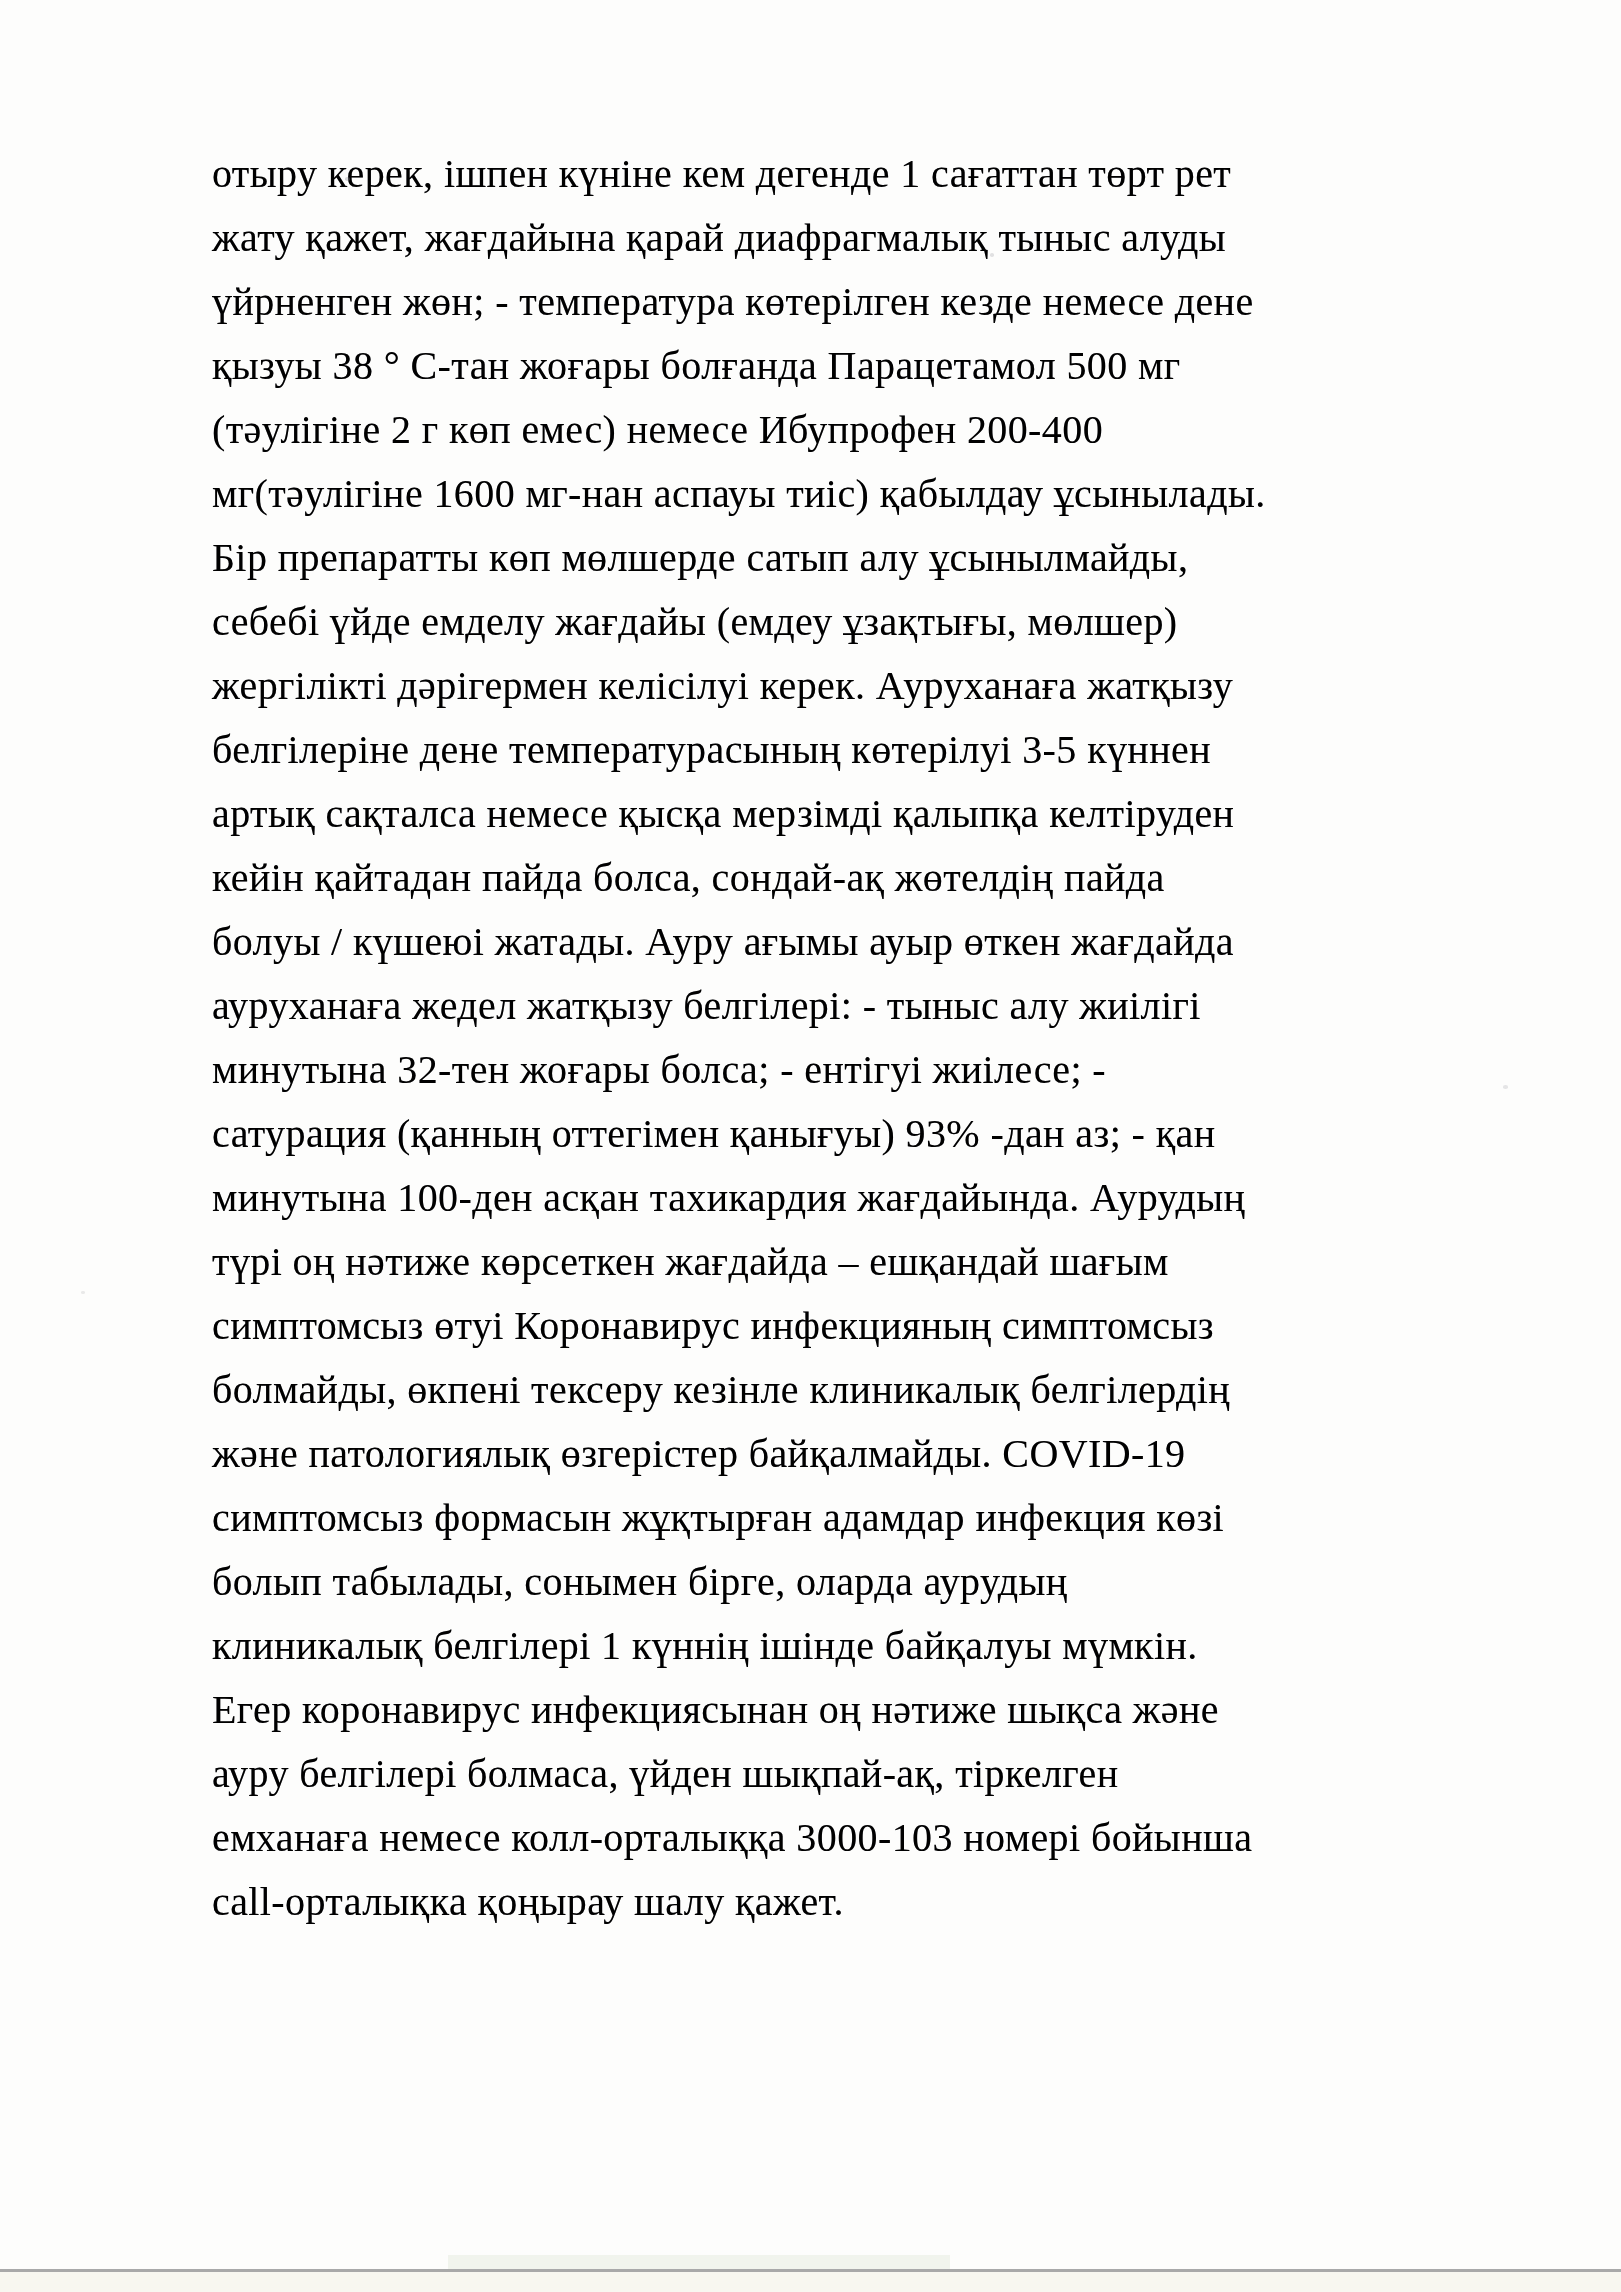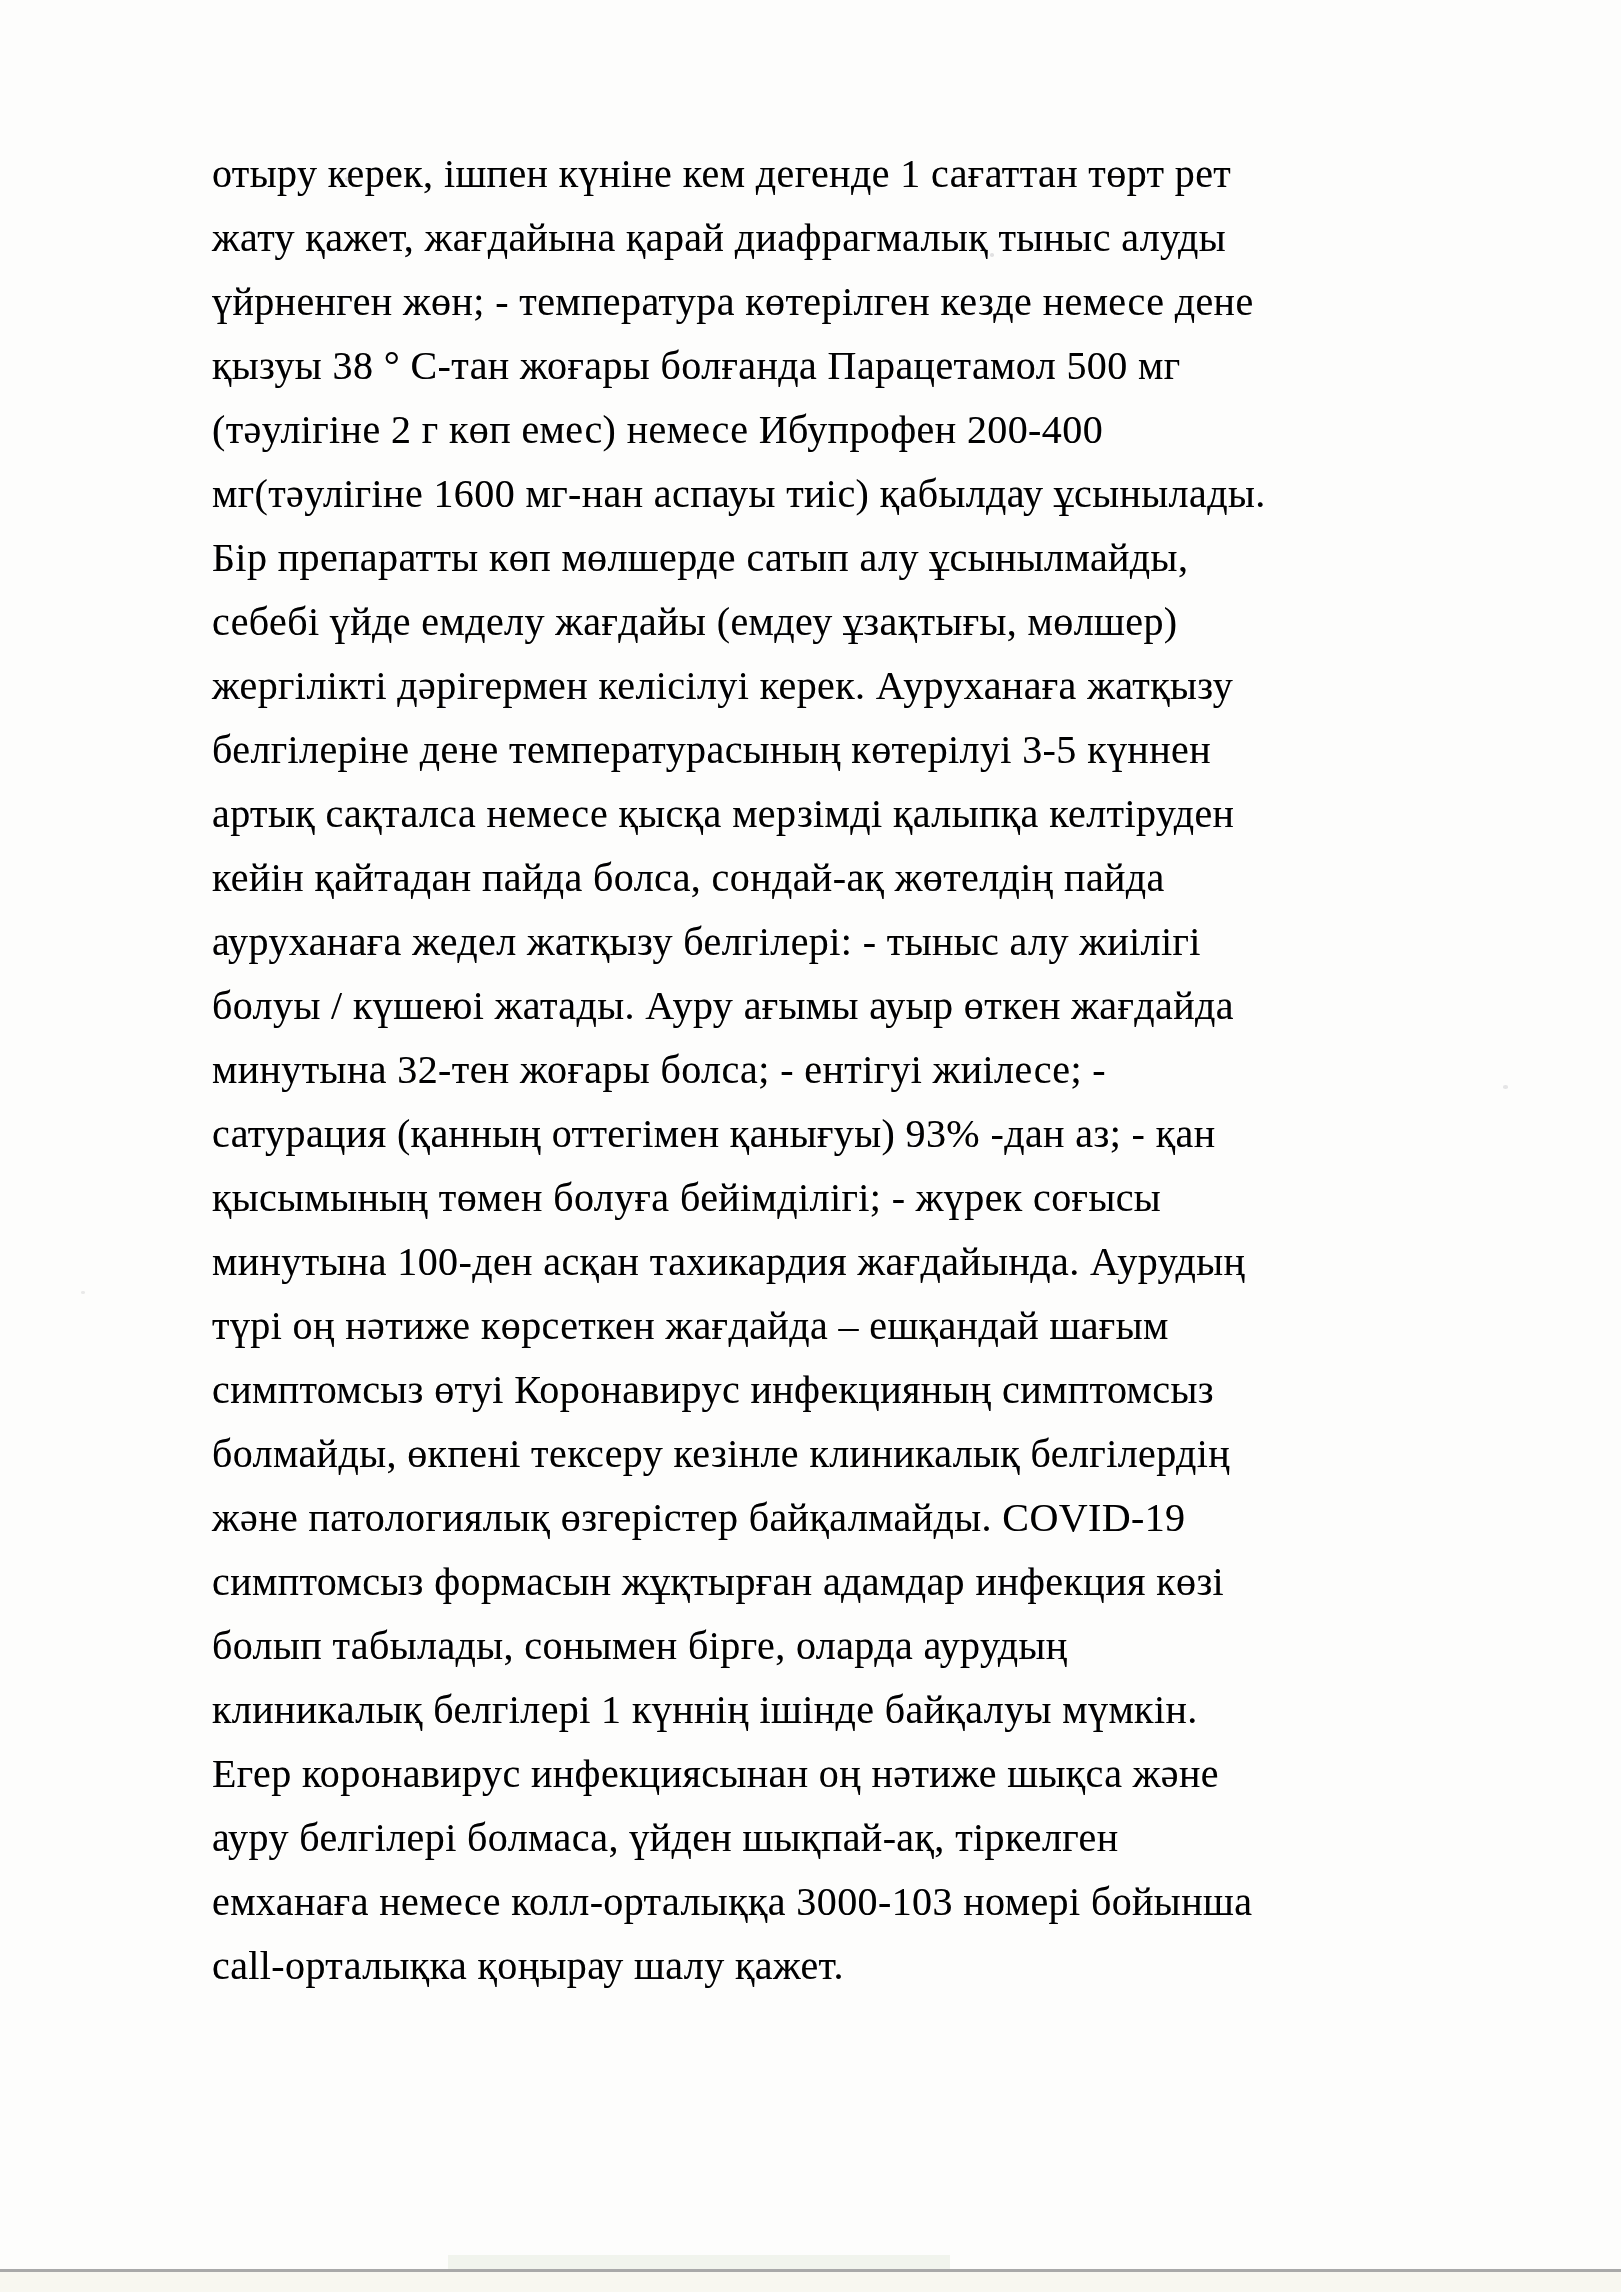--- a/index.html
+++ b/index.html
@@ -81,25 +81,24 @@
     <div class="text-line">үйрненген жөн; - температура көтерілген кезде немесе дене</div>
     <div class="text-line">қызуы 38 ° С-тан жоғары болғанда Парацетамол 500 мг</div>
     <div class="text-line">(тәулігіне 2 г көп емес) немесе Ибупрофен 200-400</div>
     <div class="text-line">мг(тәулігіне 1600 мг-нан аспауы тиіс) қабылдау ұсынылады.</div>
     <div class="text-line">Бір препаратты көп мөлшерде сатып алу ұсынылмайды,</div>
     <div class="text-line">себебі үйде емделу жағдайы (емдеу ұзақтығы, мөлшер)</div>
     <div class="text-line">жергілікті дәрігермен келісілуі керек. Ауруханаға жатқызу</div>
     <div class="text-line">белгілеріне дене температурасының көтерілуі 3-5 күннен</div>
     <div class="text-line">артық сақталса немесе қысқа мерзімді қалыпқа келтіруден</div>
     <div class="text-line">кейін қайтадан пайда болса, сондай-ақ жөтелдің пайда</div>
+    <div class="text-line">болуы / күшеюі жатады. Ауру ағымы ауыр өткен жағдайда</div>
     <div class="text-line">ауруханаға жедел жатқызу белгілері: - тыныс алу жиілігі</div>
-    <div class="text-line">болуы / күшеюі жатады. Ауру ағымы ауыр өткен жағдайда</div>
     <div class="text-line">минутына 32-тен жоғары болса; - ентігуі жиілесе; -</div>
     <div class="text-line">сатурация (қанның оттегімен қанығуы) 93% -дан аз; - қан</div>
-    <div class="text-line">қысымының төмен болуға бейімділігі; - жүрек соғысы</div>
     <div class="text-line">минутына 100-ден асқан тахикардия жағдайында. Аурудың</div>
     <div class="text-line">түрі оң нәтиже көрсеткен жағдайда – ешқандай шағым</div>
     <div class="text-line">симптомсыз өтуі Коронавирус инфекцияның симптомсыз</div>
     <div class="text-line">болмайды, өкпені тексеру кезінле клиникалық белгілердің</div>
     <div class="text-line">және патологиялық өзгерістер байқалмайды. COVID-19</div>
     <div class="text-line">симптомсыз формасын жұқтырған адамдар инфекция көзі</div>
     <div class="text-line">болып табылады, сонымен бірге, оларда аурудың</div>
     <div class="text-line">клиникалық белгілері 1 күннің ішінде байқалуы мүмкін.</div>
     <div class="text-line">Егер коронавирус инфекциясынан оң нәтиже шықса және</div>
     <div class="text-line">ауру белгілері болмаса, үйден шықпай-ақ, тіркелген</div>

